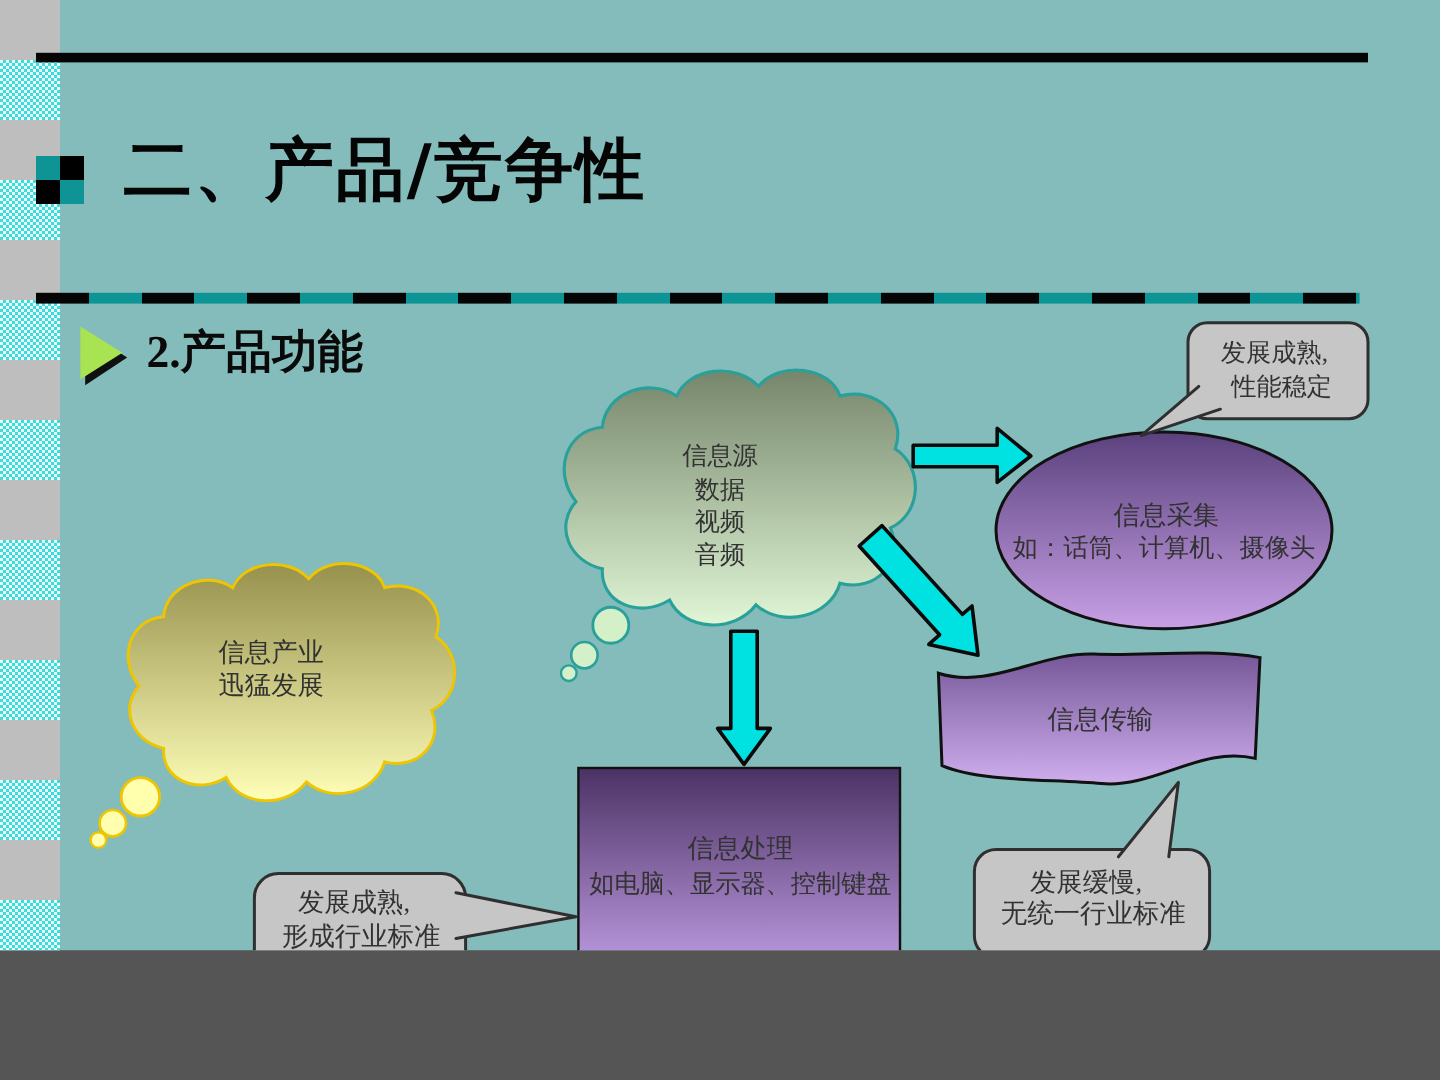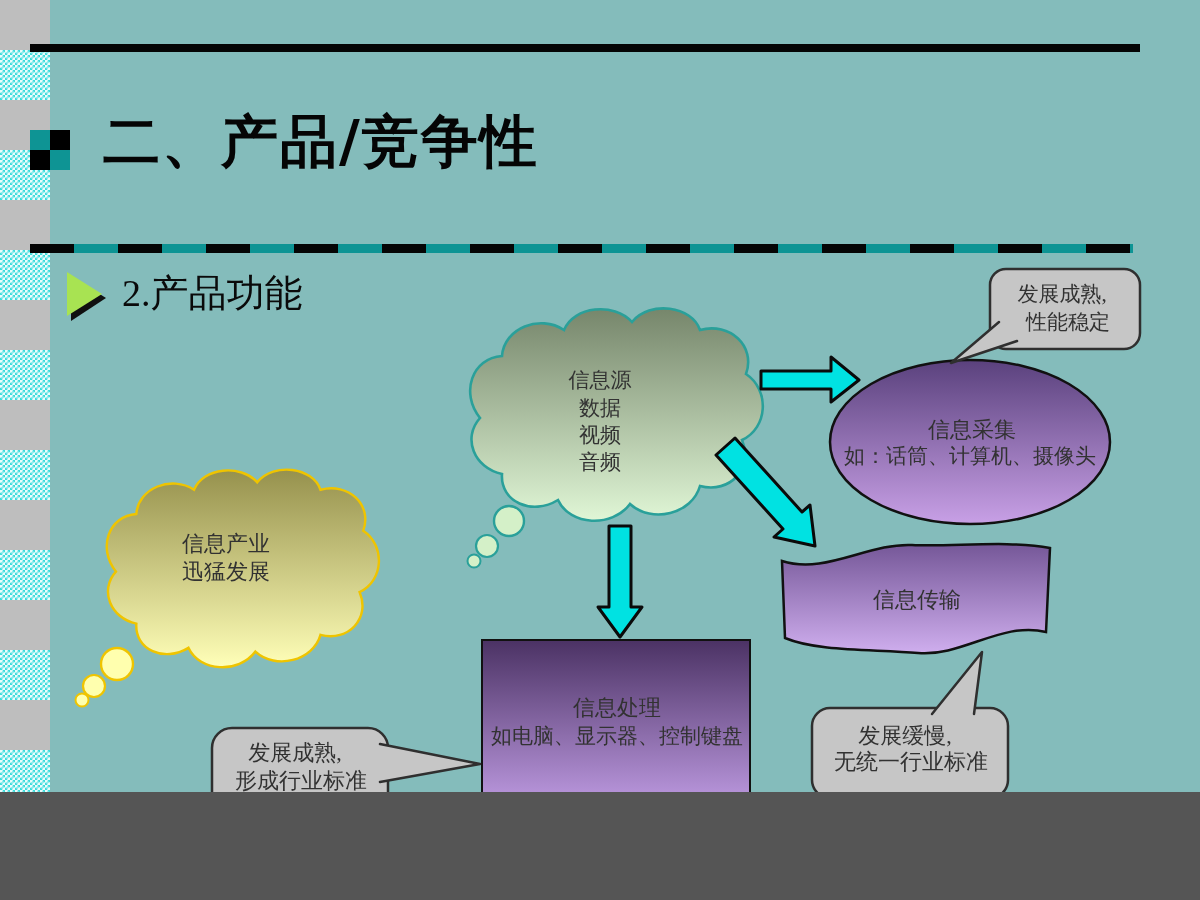--- a/index.html
+++ b/index.html
@@ -28,21 +28,21 @@
     position:absolute;left:103px;top:104px;margin:0;
     font-family:"DejaVu Sans","Liberation Sans",sans-serif;
     font-size:57px;font-weight:bold;color:#050505;letter-spacing:2px;white-space:nowrap;
   }
   .dashed-rule{
     position:absolute;left:30px;top:244px;width:1103px;height:9px;
     background:repeating-linear-gradient(90deg,#050505 0 44px,#0d9494 44px 88px);
   }
   .bullet-tri{position:absolute;left:64px;top:270px;}
   .list-line{
-    position:absolute;color:#0a0a0a;font-size:38px;font-weight:normal;white-space:nowrap;
+    position:absolute;color:#0a0a0a;font-size:38px;font-weight:bold;white-space:nowrap;
   }
   .bullet1{left:122px;top:268px;}
   .bullet2{left:122px;top:338px;}
   .diagram{position:absolute;left:0;top:0;}
   .shape-text{
     fill:#323232;
     font-family:"Liberation Serif","DejaVu Serif",serif;
     text-anchor:middle;dominant-baseline:central;
   }
   .t22{font-size:22px;} .t21{font-size:21px;}

